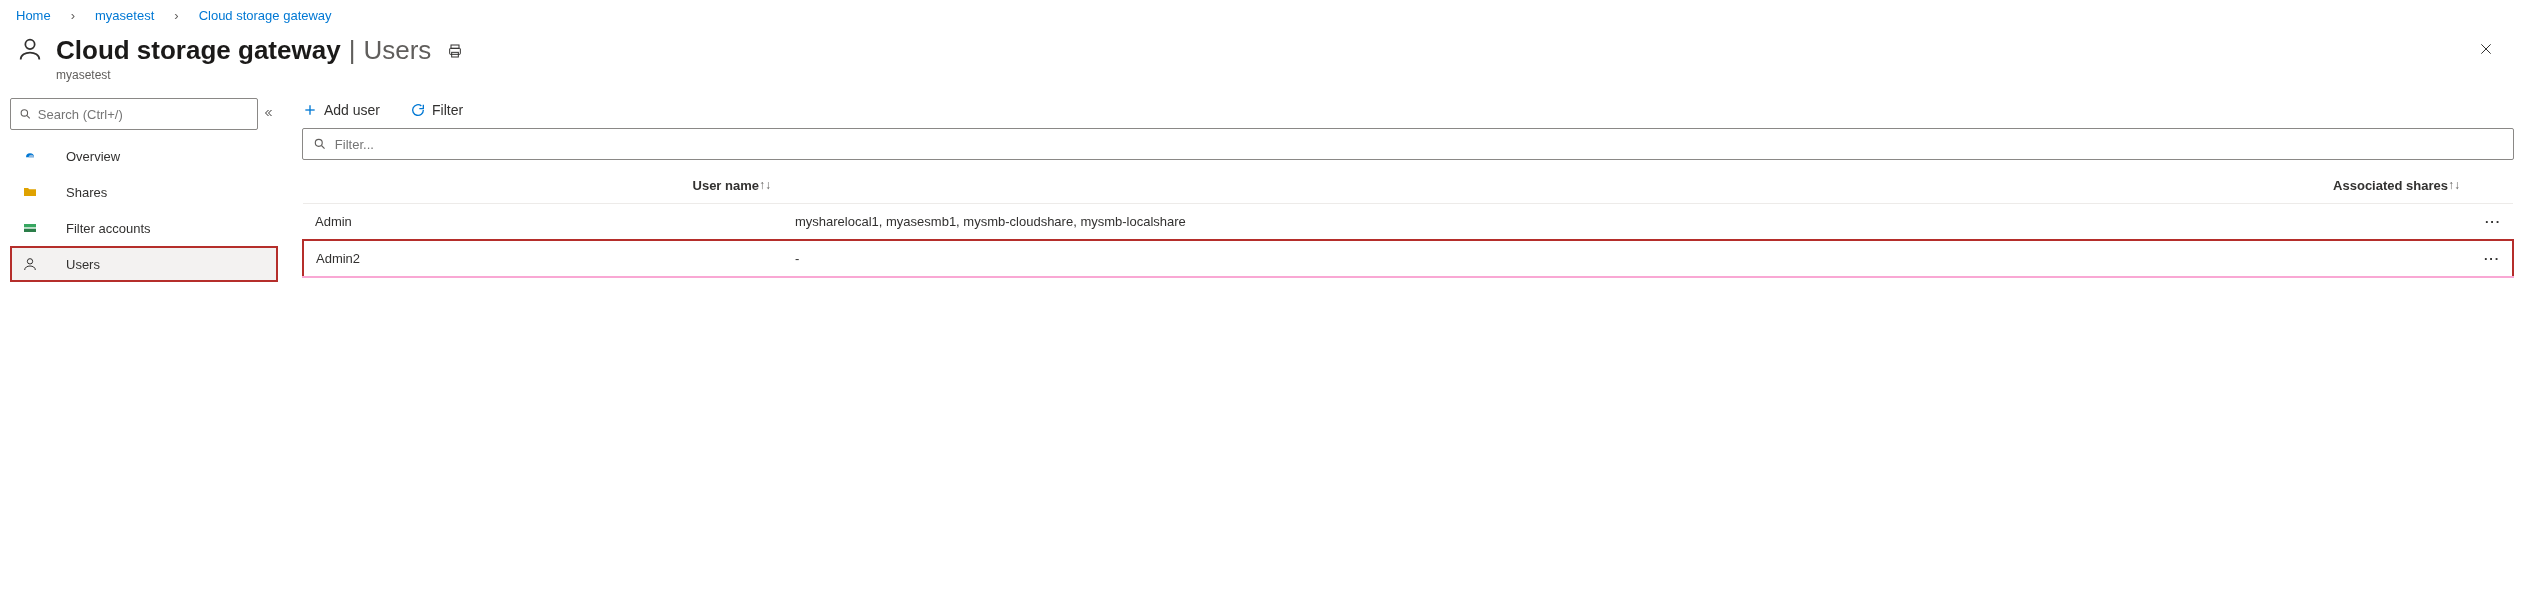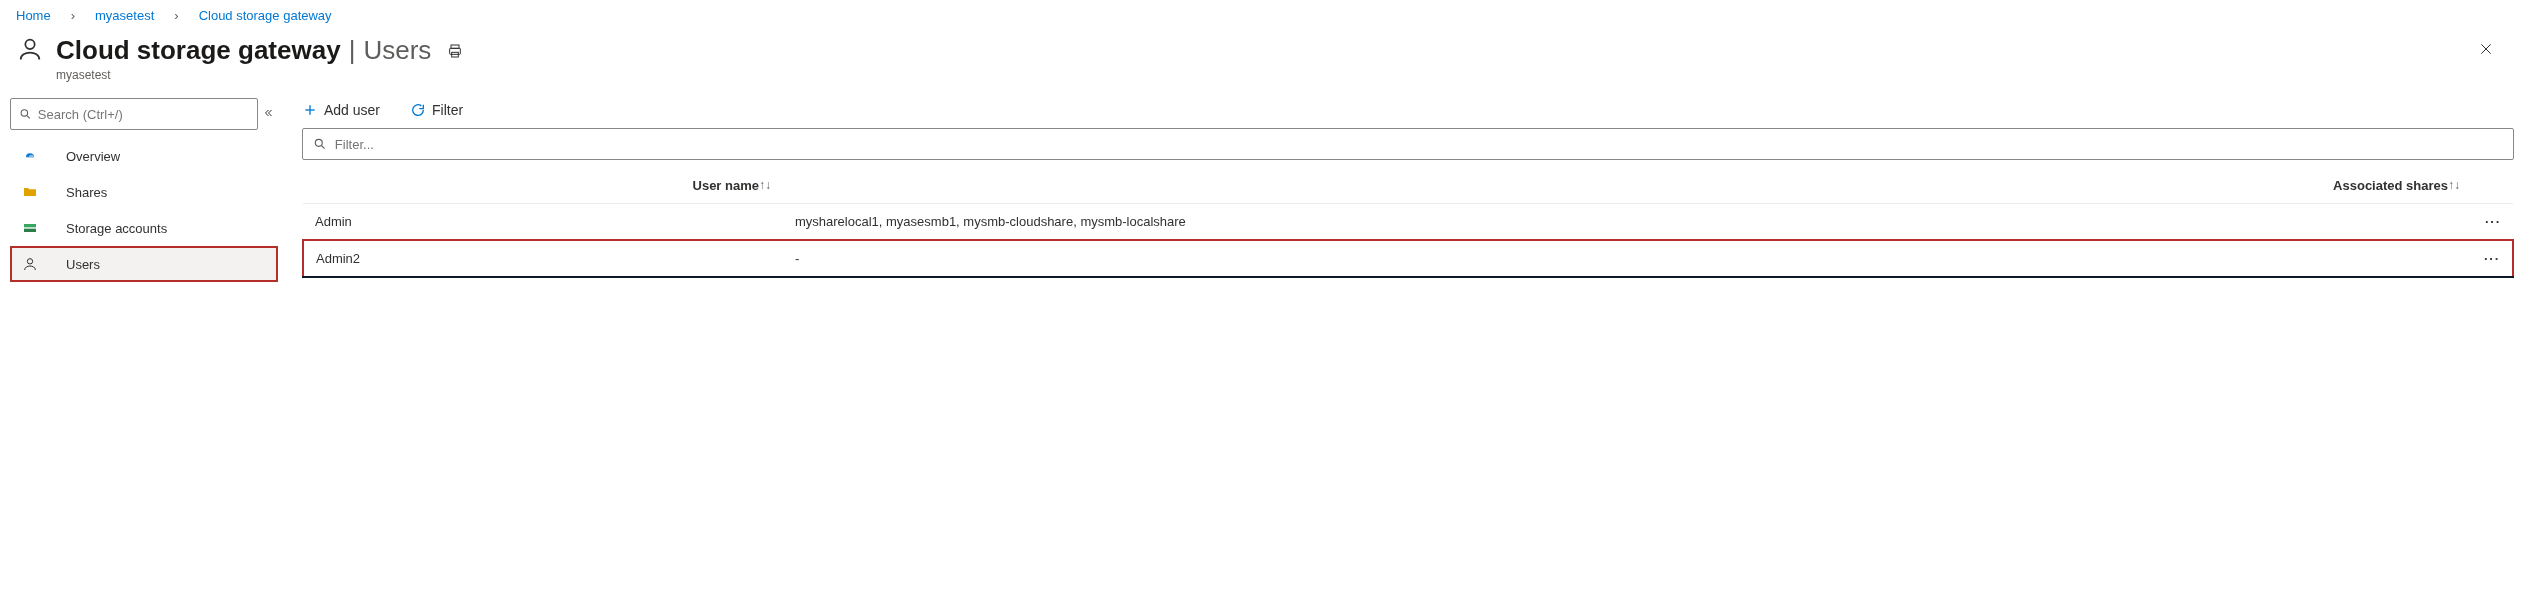--- a/index.html
+++ b/index.html
@@ -89,21 +89,21 @@
     .table { width: 100%; border-collapse: collapse; margin-top: 8px; }
     .th {
       text-align: right;
       font-weight: 600;
       padding: 10px 12px;
       border-bottom: 1px solid #edebe9;
     }
     .th .sort { float: right; color: #605e5c; font-size: 12px; }
     .th .sort span { display:inline-block; }
     .tr { border-bottom: 1px solid #edebe9; }
-    .tr.highlight td { border-top: 2px solid #b52e2b; border-bottom: 2px solid #0f172a; }
+    .tr.highlight td { border-top: 2px solid #b52e2b; border-bottom: 2px solid #f9a8d4; }
     .tr.highlight td:first-child { border-left: 2px solid #b52e2b; }
     .tr.highlight td:last-child  { border-right: 2px solid #b52e2b; }
     .td { padding: 10px 12px; vertical-align: middle; }
     .row-actions { text-align: right; width: 40px; color: #323130; cursor: pointer; font-weight: bold; letter-spacing: 1px; }
     .col-user { width: 480px; }
   </style>
 </head>
 <body>
 
 <div class="breadcrumb">
@@ -175,21 +175,21 @@
         <svg viewBox="0 0 24 24">
           <path fill="#dfa200" d="M3 6h6l2 2h10v10H3z"></path>
         </svg>
         <span>Shares</span>
       </div>
       <div class="nav-item">
         <svg viewBox="0 0 24 24">
           <rect x="3" y="6" width="18" height="5" fill="#37a660"></rect>
           <rect x="3" y="13" width="18" height="5" fill="#2b7e49"></rect>
         </svg>
-        <span>Storage accounts</span>
+        <span>Filter accounts</span>
       </div>
       <div class="nav-item active">
         <svg viewBox="0 0 24 24" fill="none" stroke="#323130" stroke-width="1.5">
           <circle cx="12" cy="8" r="4"></circle>
             <path d="M4 21c0-4 4-6 8-6s8 2 8 6"></path>
         </svg>
         <span>Users</span>
       </div>
     </div>
   </div>

